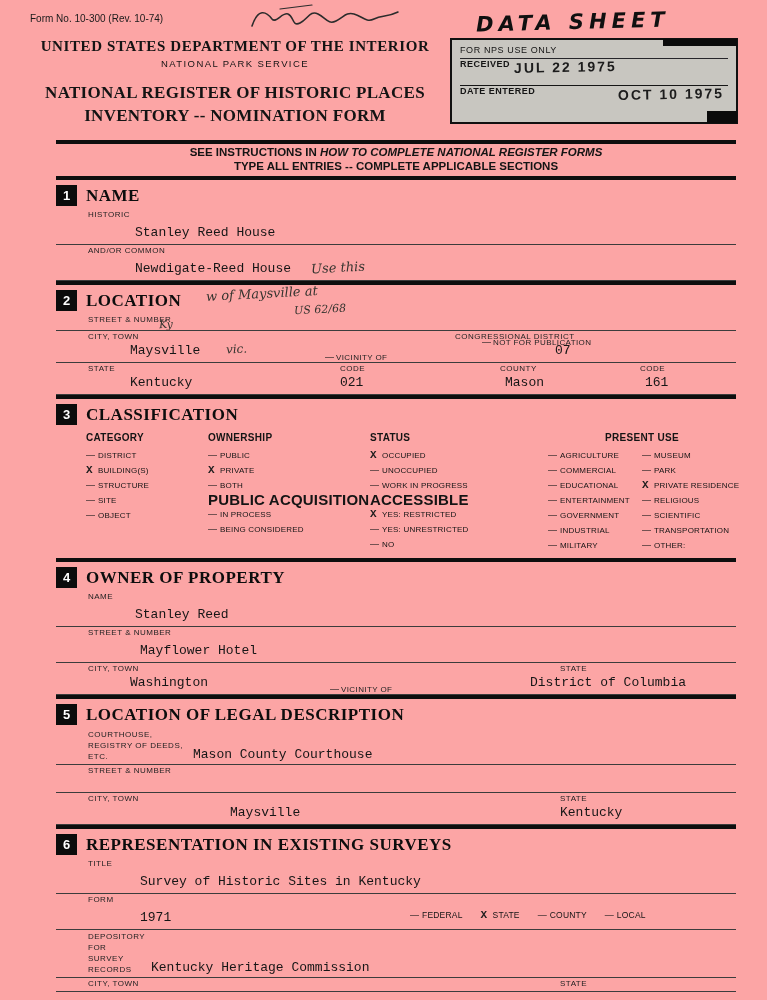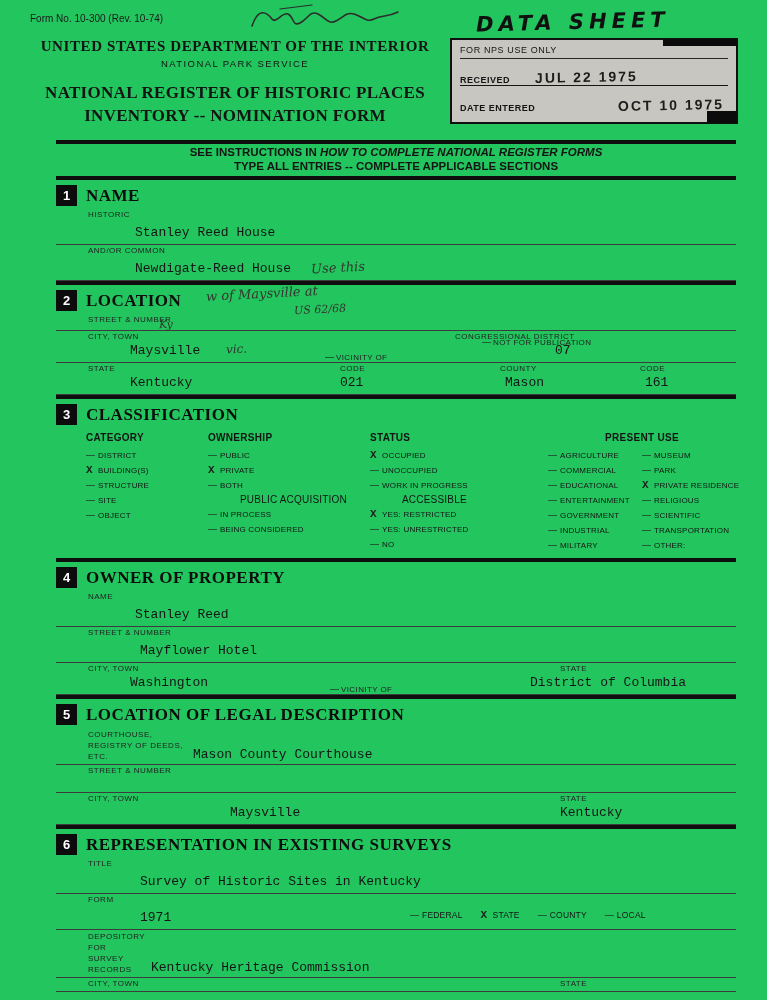--- a/index.html
+++ b/index.html
@@ -1,37 +1,37 @@
 <!DOCTYPE html>
 <html><head>
 <meta charset="utf-8">
 <style>
   * { margin:0; padding:0; box-sizing:border-box; }
   html,body { width:767px; }
   body { font-family:"Liberation Sans", sans-serif; color:#141414; background:#e8e7e3; }
-  .page { width:767px; height:1000px; background:#22c55e; position:relative; overflow:hidden; }
+  .page { width:767px; height:1000px; background:#fca5a5; position:relative; overflow:hidden; }
 
   
   .form-no { position:absolute; top:13px; left:30px; font-size:10px; color:#1a1a1a; }
   .scribble { position:absolute; top:2px; left:246px; }
   .data-sheet { position:absolute; top:10px; left:476px; font-family:"DejaVu Sans", sans-serif;
                 font-style:italic; font-weight:bold; font-size:21px; letter-spacing:5px;
                 color:#101010; transform:rotate(-1.5deg); white-space:nowrap; }
 
   .head-left { position:absolute; top:38px; left:28px; width:414px; text-align:center; }
   .dept { font-family:"Liberation Serif", serif; font-weight:bold; font-size:15px; letter-spacing:.6px; }
   .svc  { font-size:9.5px; letter-spacing:1.4px; margin-top:3px; }
   .reg  { margin-top:13px; font-family:"Liberation Serif", serif; font-weight:bold; font-size:17px; line-height:1.35; letter-spacing:.3px; }
 
   .nps-box { position:absolute; top:38px; left:450px; width:288px; height:86px;
              background:#c8c6c0; border:2px solid #101010; padding:3px 8px 0; }
   .nps-corner-top { position:absolute; top:-1px; right:-1px; width:74px; height:7px; background:#0b0b0b; }
   .nps-corner-bottom { position:absolute; bottom:-1px; right:-1px; width:30px; height:12px; background:#0b0b0b; }
   .nps-title { font-size:9px; font-weight:normal; letter-spacing:.6px; padding:2px 0 3px; border-bottom:1px solid #26262a; }
-  .nps-row { display:flex; align-items:flex-end; height:27px; border-bottom:1.5px solid #151515;gap:21px; }
+  .nps-row { display:flex; align-items:flex-start; height:27px; border-bottom:1.5px solid #151515; }
   .nps-row:last-child { border-bottom:none; }
   .nps-label { font-size:9px; font-weight:bold; letter-spacing:.5px; }
   .stamp { font-weight:bold; font-size:14px; letter-spacing:2px; margin-left:4px; color:#1c1c1c; transform:rotate(-1deg); white-space:nowrap; }
   .stamp.right { margin-left:auto; margin-right:4px; }
 
   
   .content { position:absolute; top:140px; left:56px; width:680px; }
   .sep { height:4px; background:#0e0e0e; }
   .instructions { text-align:center; font-weight:bold; font-size:11.5px; line-height:1.18; padding:2px 0 3px; }
 
@@ -67,21 +67,21 @@
   .hw-use { margin-left:16px; font-size:13px; }
 
   
   .cls { display:flex; gap:10px; padding:4px 0 5px 30px; }
   .cl-col-cat { width:112px; } .cl-col-own { width:152px; } .cl-col-status { width:168px; } .cl-col-use { flex:1; }
   .cl-header { font-weight:bold; font-size:10px; letter-spacing:.3px; margin-bottom:5px; }
   .use-head { text-align:center; }
   .use-cols { display:flex; gap:4px; }
   .use-cols > div { width:50%; }
   .cl-row { font-size:8px; line-height:14px; white-space:nowrap; letter-spacing:.2px; }
-  .cl-sub { font-weight:normal; font-size:10px;margin-left:32px; }
+  .cl-sub { font-weight:bold; font-size:15px; }
   .cl-mark { display:inline-block; width:12px; font-size:9px; color:#1d1d1d; }
   .cl-mark.x { font-family:"Liberation Mono", monospace; font-weight:bold; font-size:11px; }
   .levels { display:flex; gap:18px; position:absolute; left:354px; top:3px; }
   .levels .cl-row { font-size:8.5px; }
 
   .two-line-label { padding-left:32px; font-size:8px; letter-spacing:.5px; color:#222; line-height:11px; }
   .beside { display:flex; align-items:flex-end; }
   .beside .typed { margin-bottom:0; }
   .empty-line { height:14px; }
 </style>

